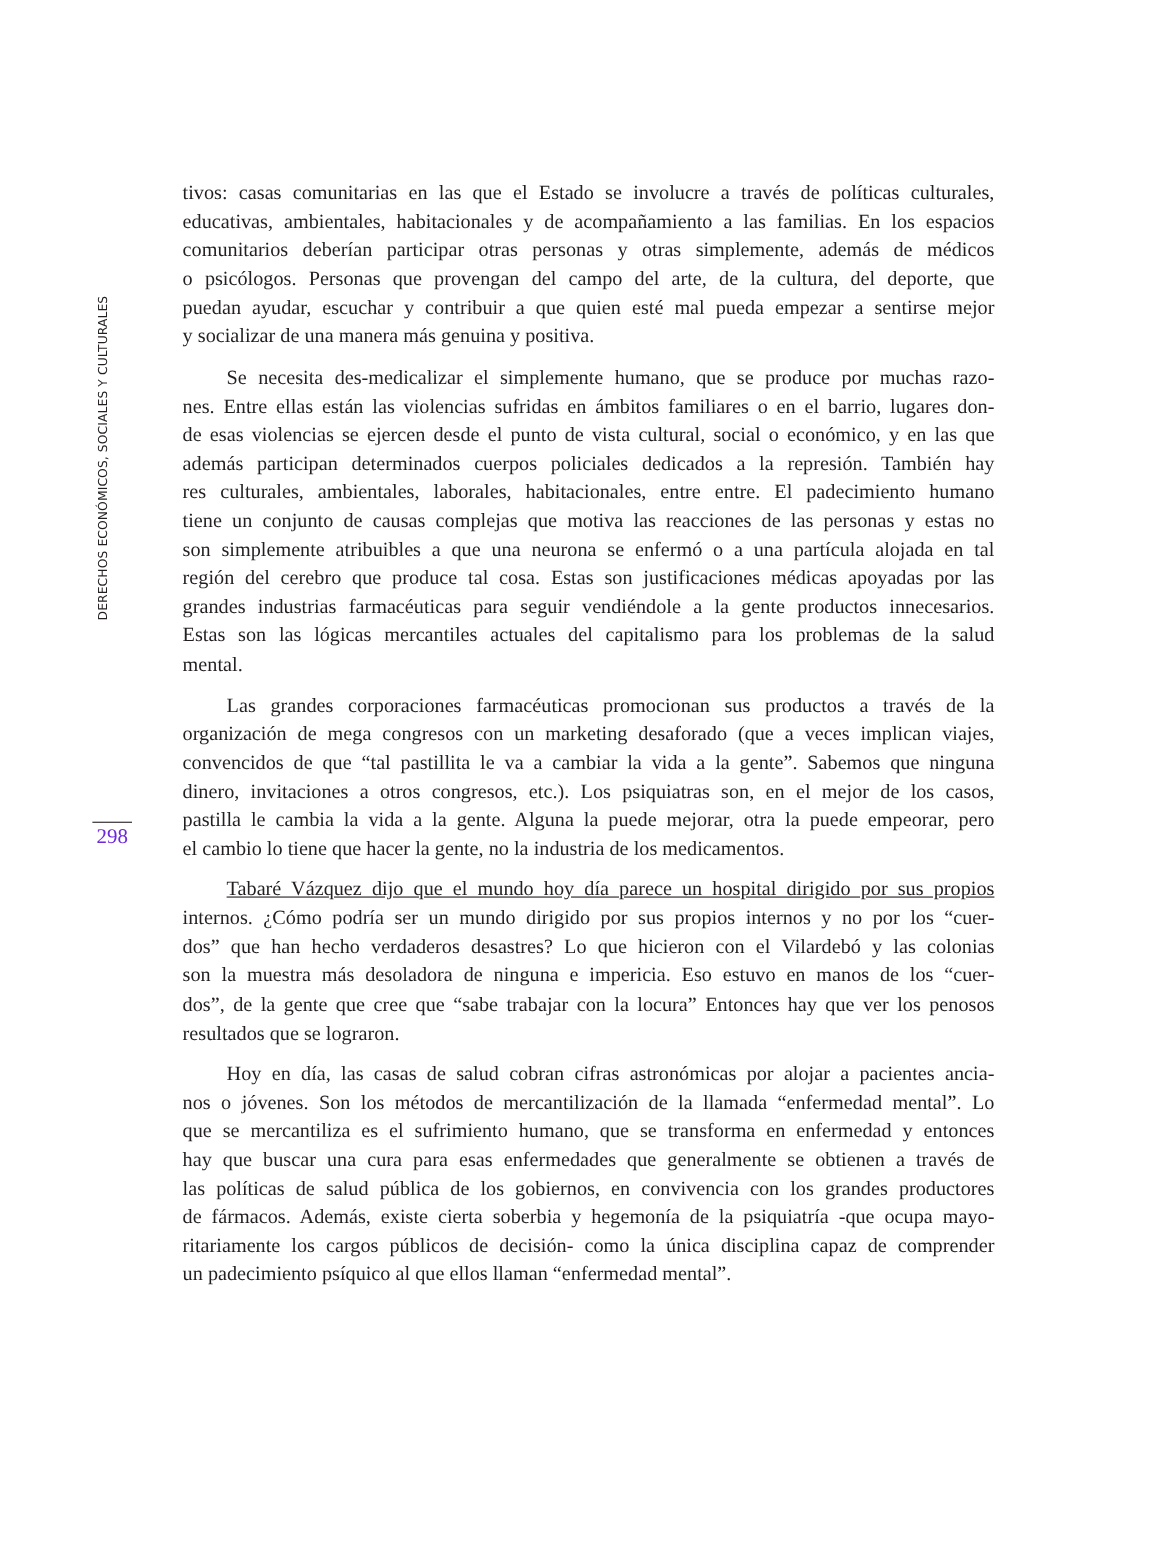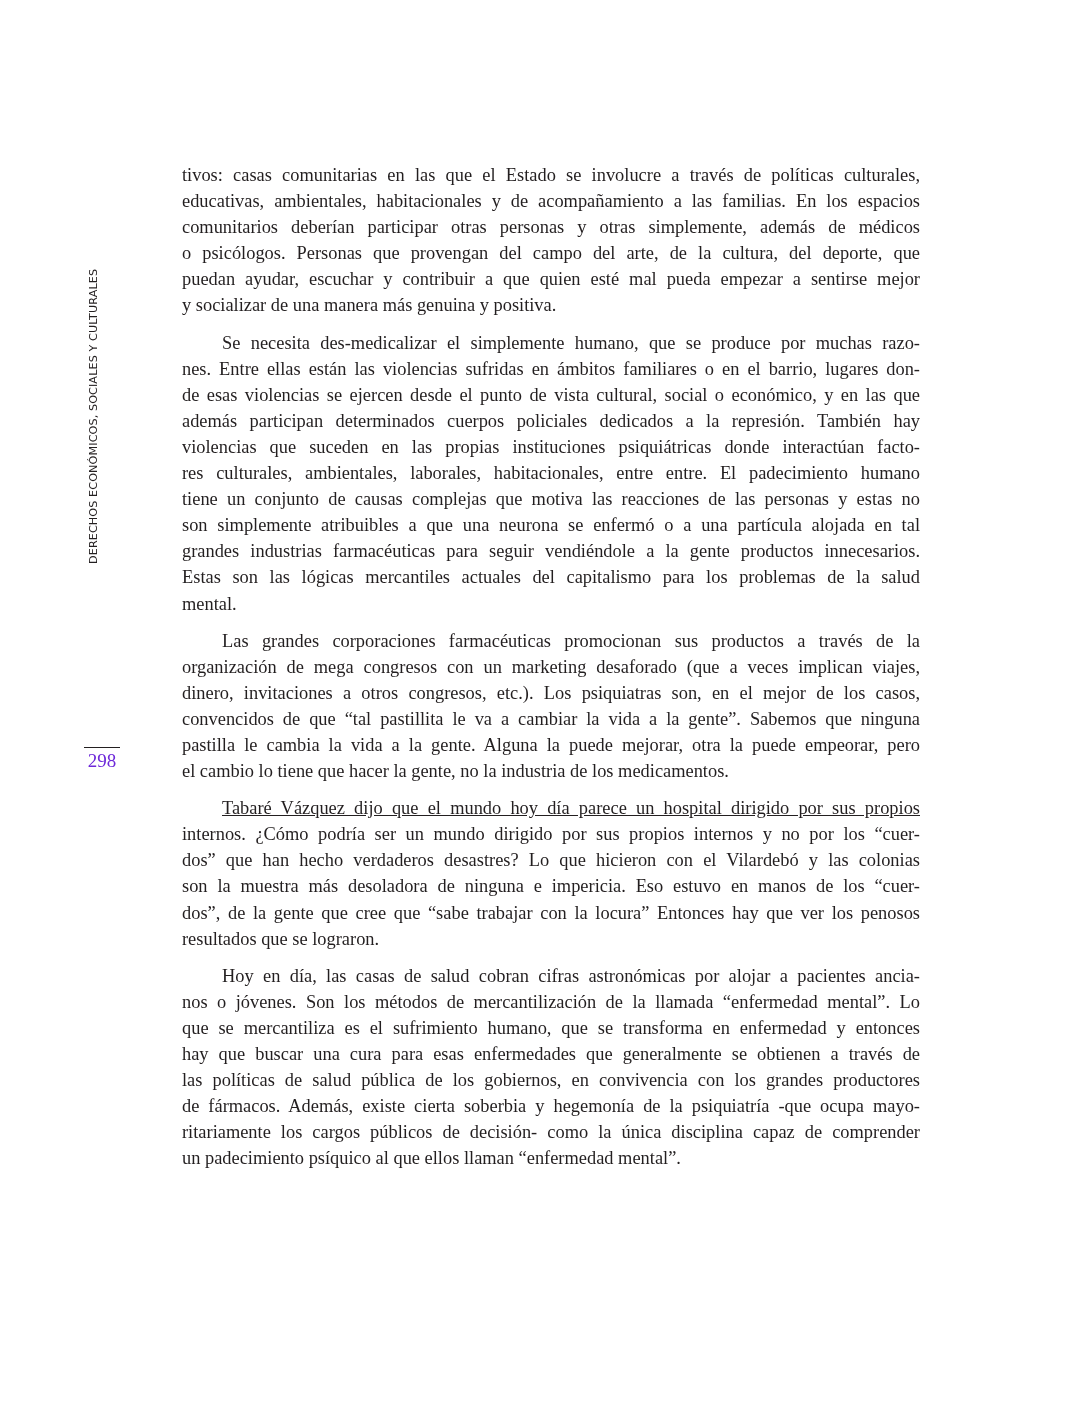--- a/index.html
+++ b/index.html
@@ -50,21 +50,21 @@
       top: 748px;
       width: 36px;
       text-align: center;
       font-family: "Liberation Serif", serif;
       font-size: 19px;
       line-height: 26px;
       color: #6d28d9;
     }
     .body-text {
       position: absolute;
-      left: 182px;
+      left: 166px;
       top: 162px;
       width: 738px;
       font-family: "Liberation Serif", serif;
       font-size: 18.4px;
       line-height: 26.1px;
       color: #231f20;
     }
     .body-text p {
       margin: 0 0 11px 0;
       text-align: justify;
@@ -101,33 +101,33 @@
         <span class="line">comunitarios deberían participar otras personas y otras simplemente, además de médicos</span>
         <span class="line">o psicólogos. Personas que provengan del campo del arte, de la cultura, del deporte, que</span>
         <span class="line">puedan ayudar, escuchar y contribuir a que quien esté mal pueda empezar a sentirse mejor</span>
         <span class="line last">y socializar de una manera más genuina y positiva.</span>
       </p>
     <p class="indent" style="text-indent: 0px;">
         <span class="line" style="text-indent: 40px;">Se necesita des-medicalizar el simplemente humano, que se produce por muchas razo-</span>
         <span class="line">nes. Entre ellas están las violencias sufridas en ámbitos familiares o en el barrio, lugares don-</span>
         <span class="line">de esas violencias se ejercen desde el punto de vista cultural, social o económico, y en las que</span>
         <span class="line">además participan determinados cuerpos policiales dedicados a la represión. También hay</span>
-        <span class="line">violencias que suceden en las propias instituciones psiquiátricas donde interactúan facto-</span>
         <span class="line">res culturales, ambientales, laborales, habitacionales, entre entre. El padecimiento humano</span>
         <span class="line">tiene un conjunto de causas complejas que motiva las reacciones de las personas y estas no</span>
         <span class="line">son simplemente atribuibles a que una neurona se enfermó o a una partícula alojada en tal</span>
+        <span class="line">región del cerebro que produce tal cosa. Estas son justificaciones médicas apoyadas por las</span>
         <span class="line">grandes industrias farmacéuticas para seguir vendiéndole a la gente productos innecesarios.</span>
         <span class="line">Estas son las lógicas mercantiles actuales del capitalismo para los problemas de la salud</span>
         <span class="line last">mental.</span>
       </p>
     <p class="indent" style="text-indent: 0px;">
         <span class="line" style="text-indent: 40px;">Las grandes corporaciones farmacéuticas promocionan sus productos a través de la</span>
         <span class="line">organización de mega congresos con un marketing desaforado (que a veces implican viajes,</span>
+        <span class="line">convencidos de que “tal pastillita le va a cambiar la vida a la gente”. Sabemos que ninguna</span>
         <span class="line">dinero, invitaciones a otros congresos, etc.). Los psiquiatras son, en el mejor de los casos,</span>
-        <span class="line">convencidos de que “tal pastillita le va a cambiar la vida a la gente”. Sabemos que ninguna</span>
         <span class="line">pastilla le cambia la vida a la gente. Alguna la puede mejorar, otra la puede empeorar, pero</span>
         <span class="line last">el cambio lo tiene que hacer la gente, no la industria de los medicamentos.</span>
       </p>
     <p class="indent" style="text-indent: 0px;">
         <span class="line" style="text-indent: 40px; text-decoration: underline;">Tabaré Vázquez dijo que el mundo hoy día parece un hospital dirigido por sus propios</span>
         <span class="line">internos. ¿Cómo podría ser un mundo dirigido por sus propios internos y no por los “cuer-</span>
         <span class="line">dos” que han hecho verdaderos desastres? Lo que hicieron con el Vilardebó y las colonias</span>
         <span class="line">son la muestra más desoladora de ninguna e impericia. Eso estuvo en manos de los “cuer-</span>
         <span class="line">dos”, de la gente que cree que “sabe trabajar con la locura” Entonces hay que ver los penosos</span>
         <span class="line last">resultados que se lograron.</span>

